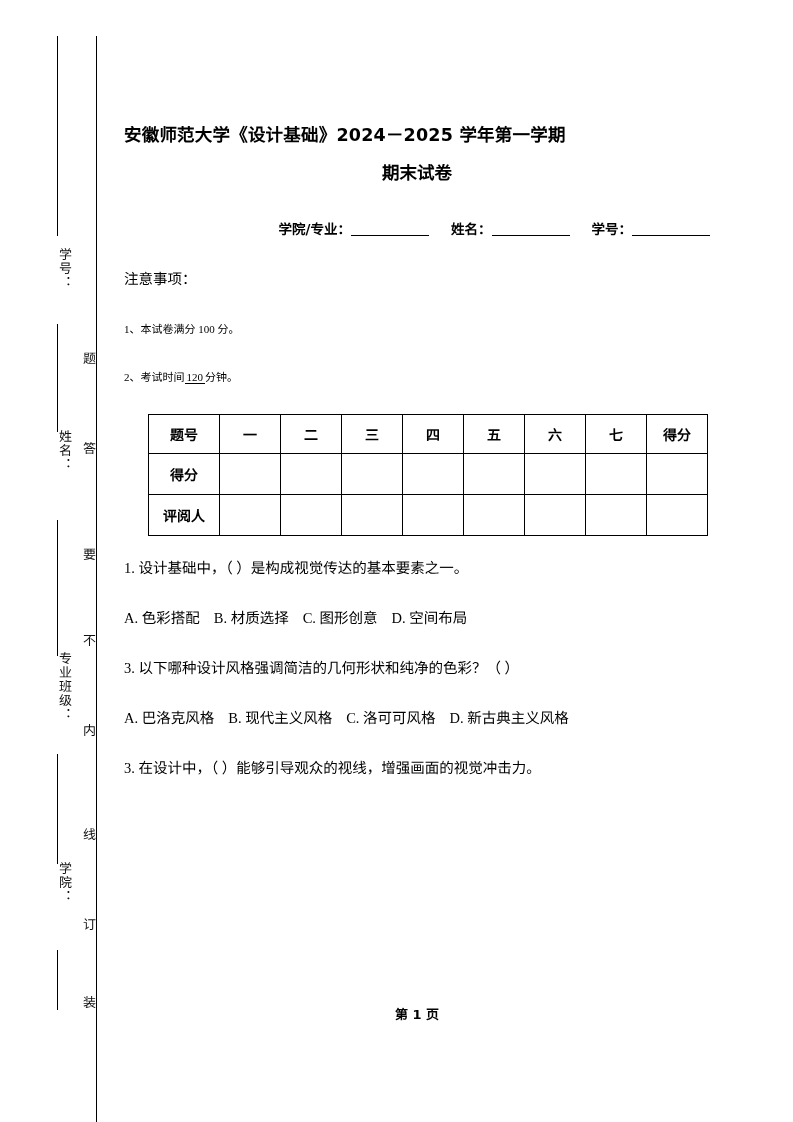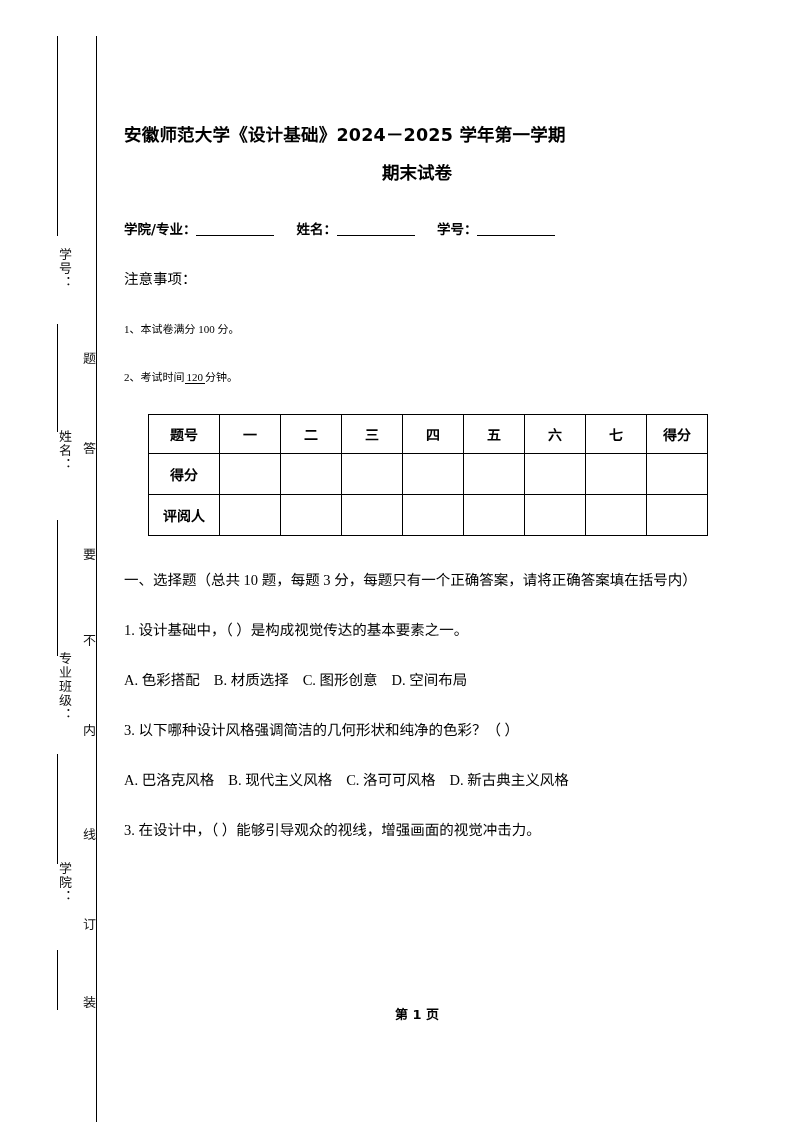--- a/index.html
+++ b/index.html
@@ -78,21 +78,21 @@
     line-height: 38px;
     text-align: center;
     margin: 0;
     padding: 0;
   }
   .title-line1 { margin-top: 116px; text-align: left; letter-spacing: 0.2px;}
   .title-line2 { text-align: center; }
 
   .idline {
     margin-top: 26px;
-    text-align: left;
+    text-align: right;
     font-family: "DejaVu Sans", "Liberation Sans", sans-serif;
     font-weight: bold;
     font-size: 13.5px;
     white-space: nowrap;
   }
   .idline .blank {
     display: inline-block;
     border-bottom: 1.4px solid #000;
     width: 78px;
     vertical-align: -2px;
@@ -242,21 +242,20 @@
         <td></td>
         <td></td>
         <td></td>
         <td></td>
         <td></td>
         <td></td>
       </tr>
     </tbody>
   </table>
 
-  <div class="section-head">一、选择题（总共 10 题，每题 3 分，每题只有一个正确答案，请将正确答案填在括号内）</div>
 
   <div class="q-stem">1. 设计基础中，（  ）是构成视觉传达的基本要素之一。</div>
   <div class="q-opts">
     <span class="opt">A. 色彩搭配</span><span class="opt">B. 材质选择</span><span class="opt">C. 图形创意</span><span class="opt">D. 空间布局</span>
   </div>
 
   <div class="q-stem">3. 以下哪种设计风格强调简洁的几何形状和纯净的色彩？（  ）</div>
   <div class="q-opts">
     <span class="opt">A. 巴洛克风格</span><span class="opt">B. 现代主义风格</span><span class="opt">C. 洛可可风格</span><span class="opt">D. 新古典主义风格</span>
   </div>

